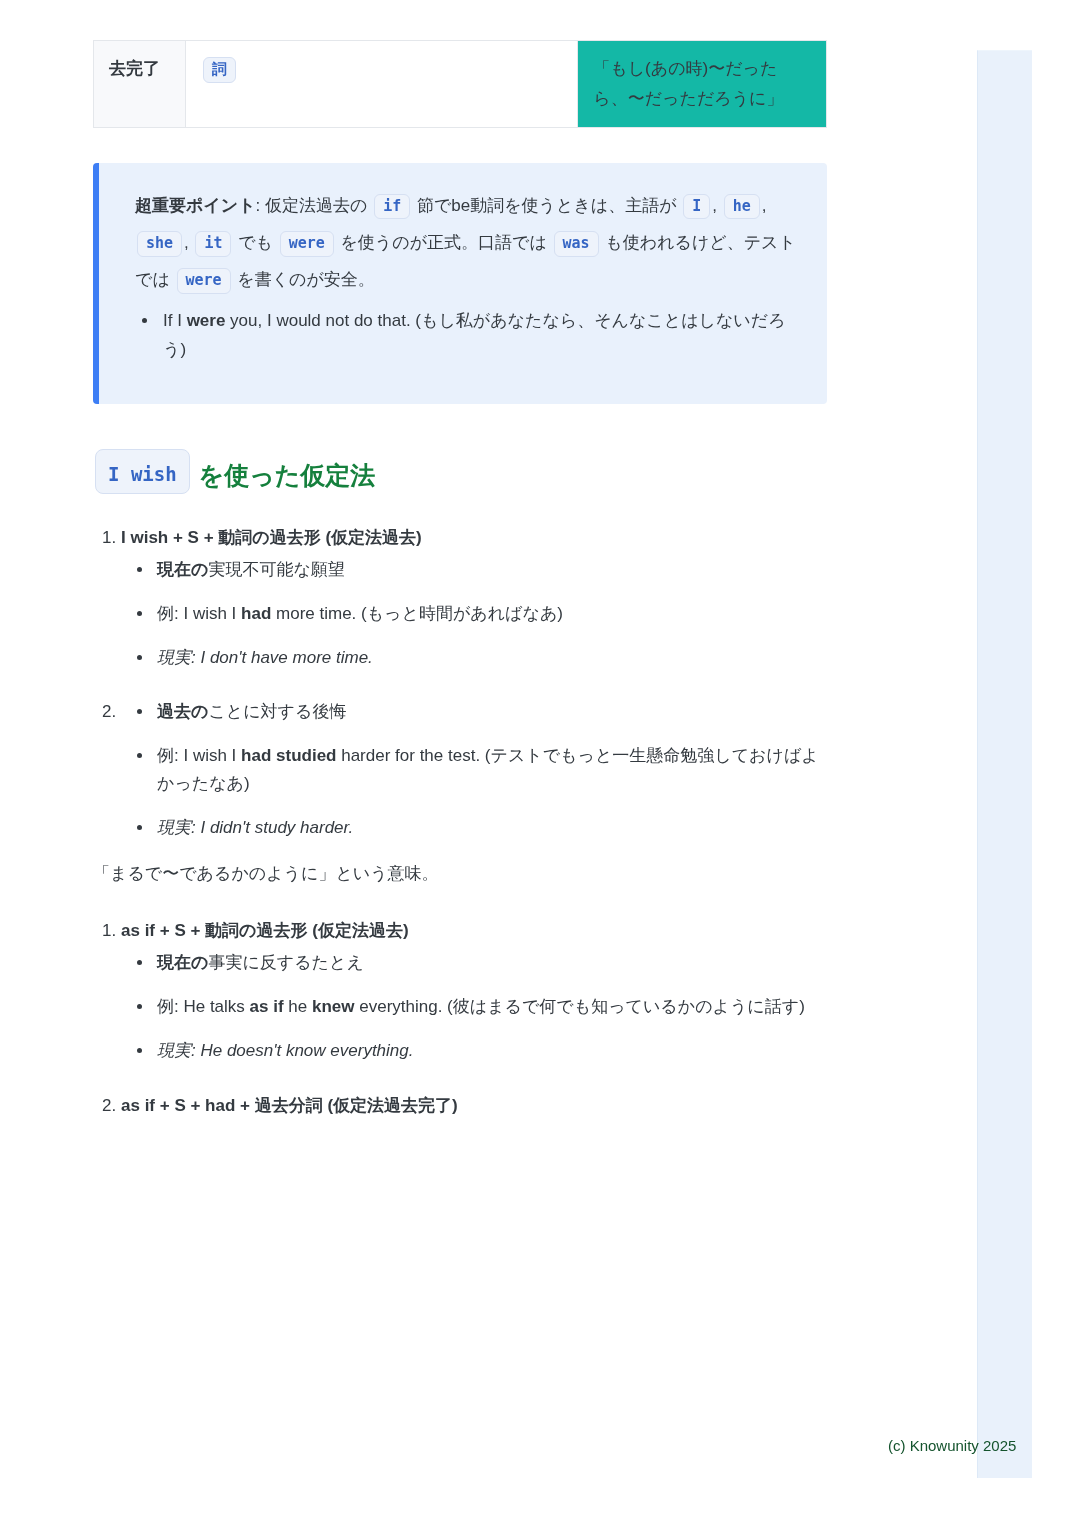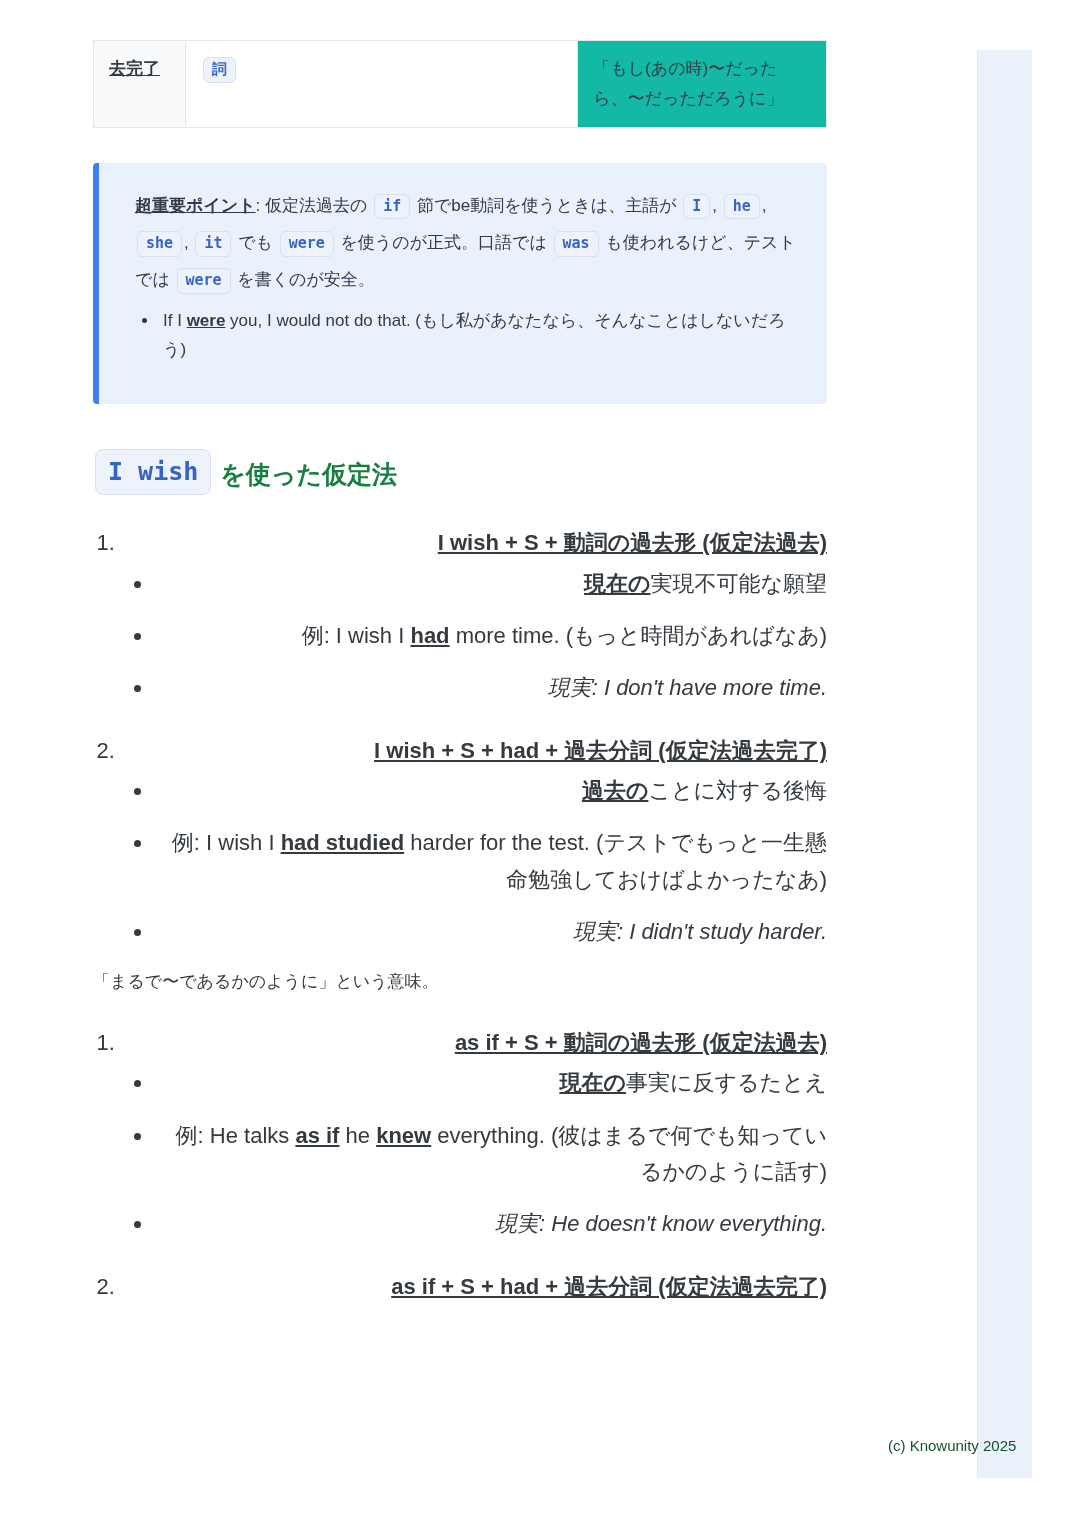--- a/index.html
+++ b/index.html
@@ -60,39 +60,38 @@
   
   h2.sec-heading {
     font-size: 25px;
     font-weight: 700;
     color: #7fabdc;
     margin: 0 0 30px 0;
     line-height: 1.4;
   }
   h2.sec-heading .run-plain, h2.sec-heading .run-bold { color: #15803d; }
   h2.sec-heading .run-code {
-    font-size: 25px;
-    padding: 4px 12px 5px;
+    font-size: 19px;
+    padding: 11px 12px 5px;
     border-radius: 8px;
     vertical-align: 3px;
   }
   .sec2-gap { margin-top: 14px; }
 
   .intro {
     font-size: 17px;
     line-height: 1.7;
     margin-bottom: 28px;
   }
 
   
   ol.patterns {
     padding-left: 28px;
-    font-size: 22px;
+    font-size: 17px;
     margin-bottom: 6px;
-    text-align: right;
   }
   ol.patterns > li {
     margin-bottom: 26px;
     line-height: 1.65;
   }
   ol.patterns > li:last-child { margin-bottom: 18px; }
   .pattern-title { font-weight: 700; }
   ul.details {
     list-style: disc;
     padding-left: 33px;
@@ -100,21 +99,21 @@
     font-weight: 400;
   }
   ul.details > li {
     margin-bottom: 16px;
     line-height: 1.65;
     padding-left: 3px;
   }
   ul.details > li:last-child { margin-bottom: 0; }
 
   
-  .run-bold   { font-weight: 700; text-decoration: underline; }
+  .run-bold   { font-weight: 700; }
   .run-italic { font-style: italic; }
   .run-code {
     font-family: "DejaVu Sans Mono", "Liberation Mono", monospace;
     font-weight: 700;
     color: #3565c4;
     background: #eef3fb;
     border: 1px solid #d6e0f2;
     border-radius: 6px;
     padding: 1px 8px 2px;
     font-size: 0.88em;
@@ -176,21 +175,20 @@
     <ol class="patterns">
       <li>
         <span class="pattern-title"><span class="run-bold">I wish + S + 動詞の過去形 (仮定法過去)</span></span>
         <ul class="details">
           <li><span class="run-bold">現在の</span><span class="run-plain">実現不可能な願望</span></li>
           <li><span class="run-plain">例: I wish I </span><span class="run-bold">had</span><span class="run-plain"> more time. (もっと時間があればなあ)</span></li>
           <li><span class="run-italic">現実: I don't have more time.</span></li>
         </ul>
       </li>
       <li>
-        <span class="pattern-title"><span class="run-bold">I wish + S + had + 過去分詞 (仮定法過去完了)</span></span>
         <ul class="details">
           <li><span class="run-bold">過去の</span><span class="run-plain">ことに対する後悔</span></li>
           <li><span class="run-plain">例: I wish I </span><span class="run-bold">had studied</span><span class="run-plain"> harder for the test. (テストでもっと一生懸命勉強しておけばよかったなあ)</span></li>
           <li><span class="run-italic">現実: I didn't study harder.</span></li>
         </ul>
       </li>
     </ol>
 
     <p class="intro">「まるで〜であるかのように」という意味。</p>
 

